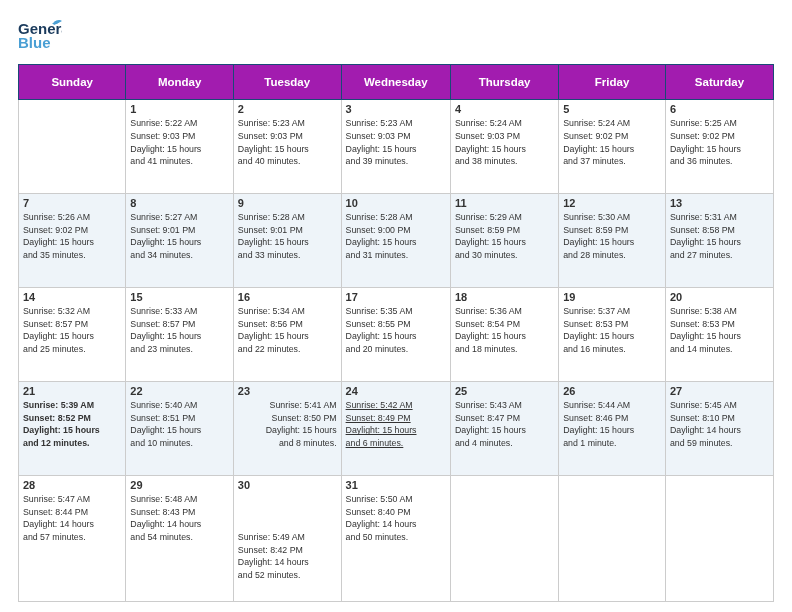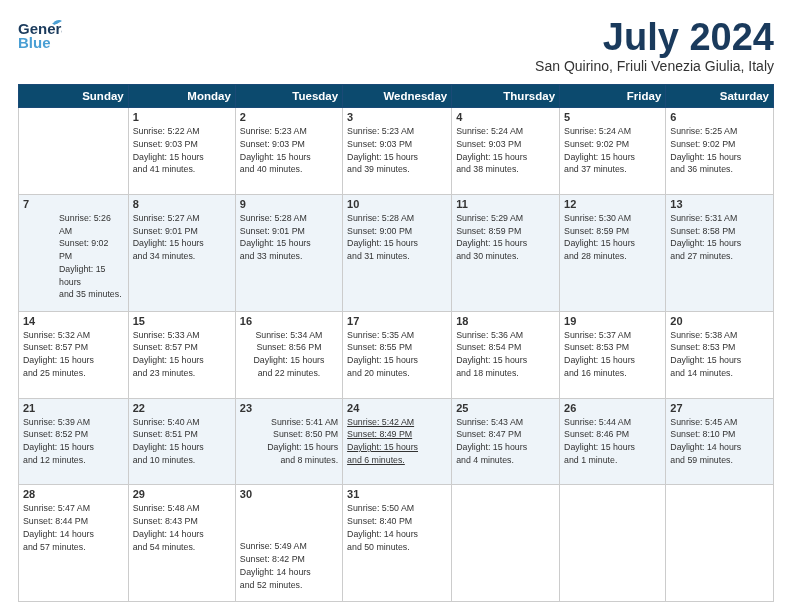--- a/index.html
+++ b/index.html
@@ -41,26 +41,26 @@
       font-size: 14px;
       color: #333;
       margin-top: 2px;
     }
     .calendar-table {
       width: 100%;
       border-collapse: collapse;
       flex: 1;
     }
     .calendar-table th {
-      background: #0c4a6e;
+      background: #a21caf;
       color: #fff;
       font-size: 11.5px;
       font-weight: bold;
-      padding: 5px 4px;
-      text-align: right;
+      padding: 11px 4px;
+      text-align: center;
       border: 1px solid #1a4a76;
     }
     .calendar-table td {
       border: 1px solid #ccc;
       vertical-align: top;
       padding: 3px 4px;
       width: 113px;
       font-size: 9.5px;
       color: #333;
       height: 82px;
@@ -98,24 +98,20 @@
           <svg width="44" height="36" viewBox="0 0 44 36">
             <text x="0" y="16" font-size="15" font-weight="bold" fill="#1a3a5c">General</text>
             <text x="0" y="30" font-size="15" font-weight="bold" fill="#4a9fd4">Blue</text>
 
             <path d="M36 4 C38 2, 42 1, 44 3 C42 4, 40 5, 38 6 C39 4, 37 4, 36 4Z" fill="#4a9fd4"></path>
             <path d="M34 6 C36 3, 40 2, 43 3 C41 5, 38 6, 36 7 C36 6, 35 6, 34 6Z" fill="#4a9fd4"></path>
           </svg>
         </div>
       </div>
     </div>
-    <div class="title-block">
-      <div class="month-title">July 2024</div>
-      <div class="location-title">San Quirino, Friuli Venezia Giulia, Italy</div>
-    </div>
   </div>
 
   <table class="calendar-table">
     <thead>
       <tr>
         <th>Sunday</th>
         <th>Monday</th>
         <th>Tuesday</th>
         <th>Wednesday</th>
         <th>Thursday</th>
@@ -165,21 +161,21 @@
             <span class="day-number">6</span>
             <div class="day-info" style="white-space: pre-line;">Sunrise: 5:25 AM
 Sunset: 9:02 PM
 Daylight: 15 hours
 and 36 minutes.</div>
           </td>
         </tr>
         <tr class="row-even">
           <td>
             <span class="day-number">7</span>
-            <div class="day-info" style="white-space: pre-line; margin-left: 36px;">Sunrise: 5:26 AM
+            <div class="day-info" style="white-space: pre-line;">Sunrise: 5:26 AM
 Sunset: 9:02 PM
 Daylight: 15 hours
 and 35 minutes.</div>
           </td>
           <td>
             <span class="day-number">8</span>
             <div class="day-info" style="white-space: pre-line;">Sunrise: 5:27 AM
 Sunset: 9:01 PM
 Daylight: 15 hours
 and 34 minutes.</div>
@@ -230,21 +226,21 @@
           </td>
           <td>
             <span class="day-number">15</span>
             <div class="day-info" style="white-space: pre-line;">Sunrise: 5:33 AM
 Sunset: 8:57 PM
 Daylight: 15 hours
 and 23 minutes.</div>
           </td>
           <td>
             <span class="day-number">16</span>
-            <div class="day-info" style="white-space: pre-line; text-align: center;">Sunrise: 5:34 AM
+            <div class="day-info" style="white-space: pre-line;">Sunrise: 5:34 AM
 Sunset: 8:56 PM
 Daylight: 15 hours
 and 22 minutes.</div>
           </td>
           <td>
             <span class="day-number">17</span>
             <div class="day-info" style="white-space: pre-line;">Sunrise: 5:35 AM
 Sunset: 8:55 PM
 Daylight: 15 hours
 and 20 minutes.</div>
@@ -267,21 +263,21 @@
             <span class="day-number">20</span>
             <div class="day-info" style="white-space: pre-line;">Sunrise: 5:38 AM
 Sunset: 8:53 PM
 Daylight: 15 hours
 and 14 minutes.</div>
           </td>
         </tr>
         <tr class="row-even">
           <td>
             <span class="day-number">21</span>
-            <div class="day-info" style="white-space: pre-line;">Sunrise: 5:39 AM
+            <div class="day-info" style="white-space: pre-line; font-weight: bold;">Sunrise: 5:39 AM
 Sunset: 8:52 PM
 Daylight: 15 hours
 and 12 minutes.</div>
           </td>
           <td>
             <span class="day-number">22</span>
             <div class="day-info" style="white-space: pre-line;">Sunrise: 5:40 AM
 Sunset: 8:51 PM
 Daylight: 15 hours
 and 10 minutes.</div>

